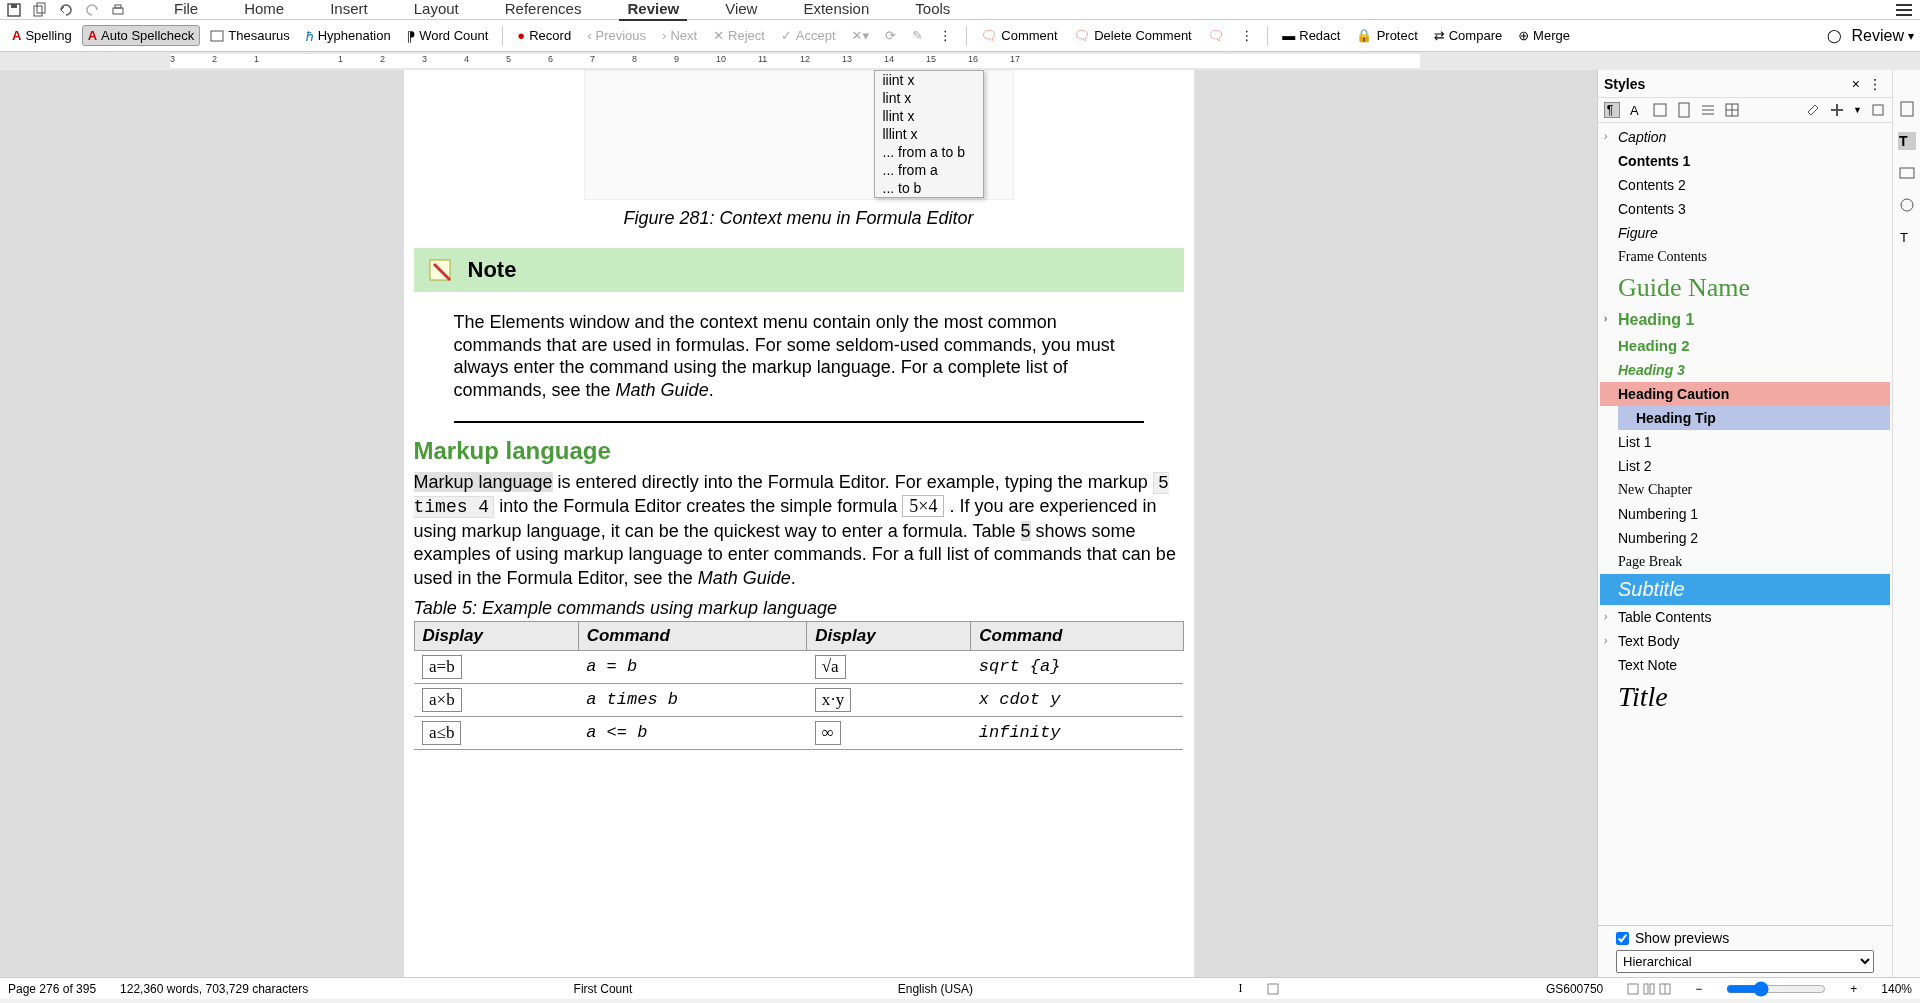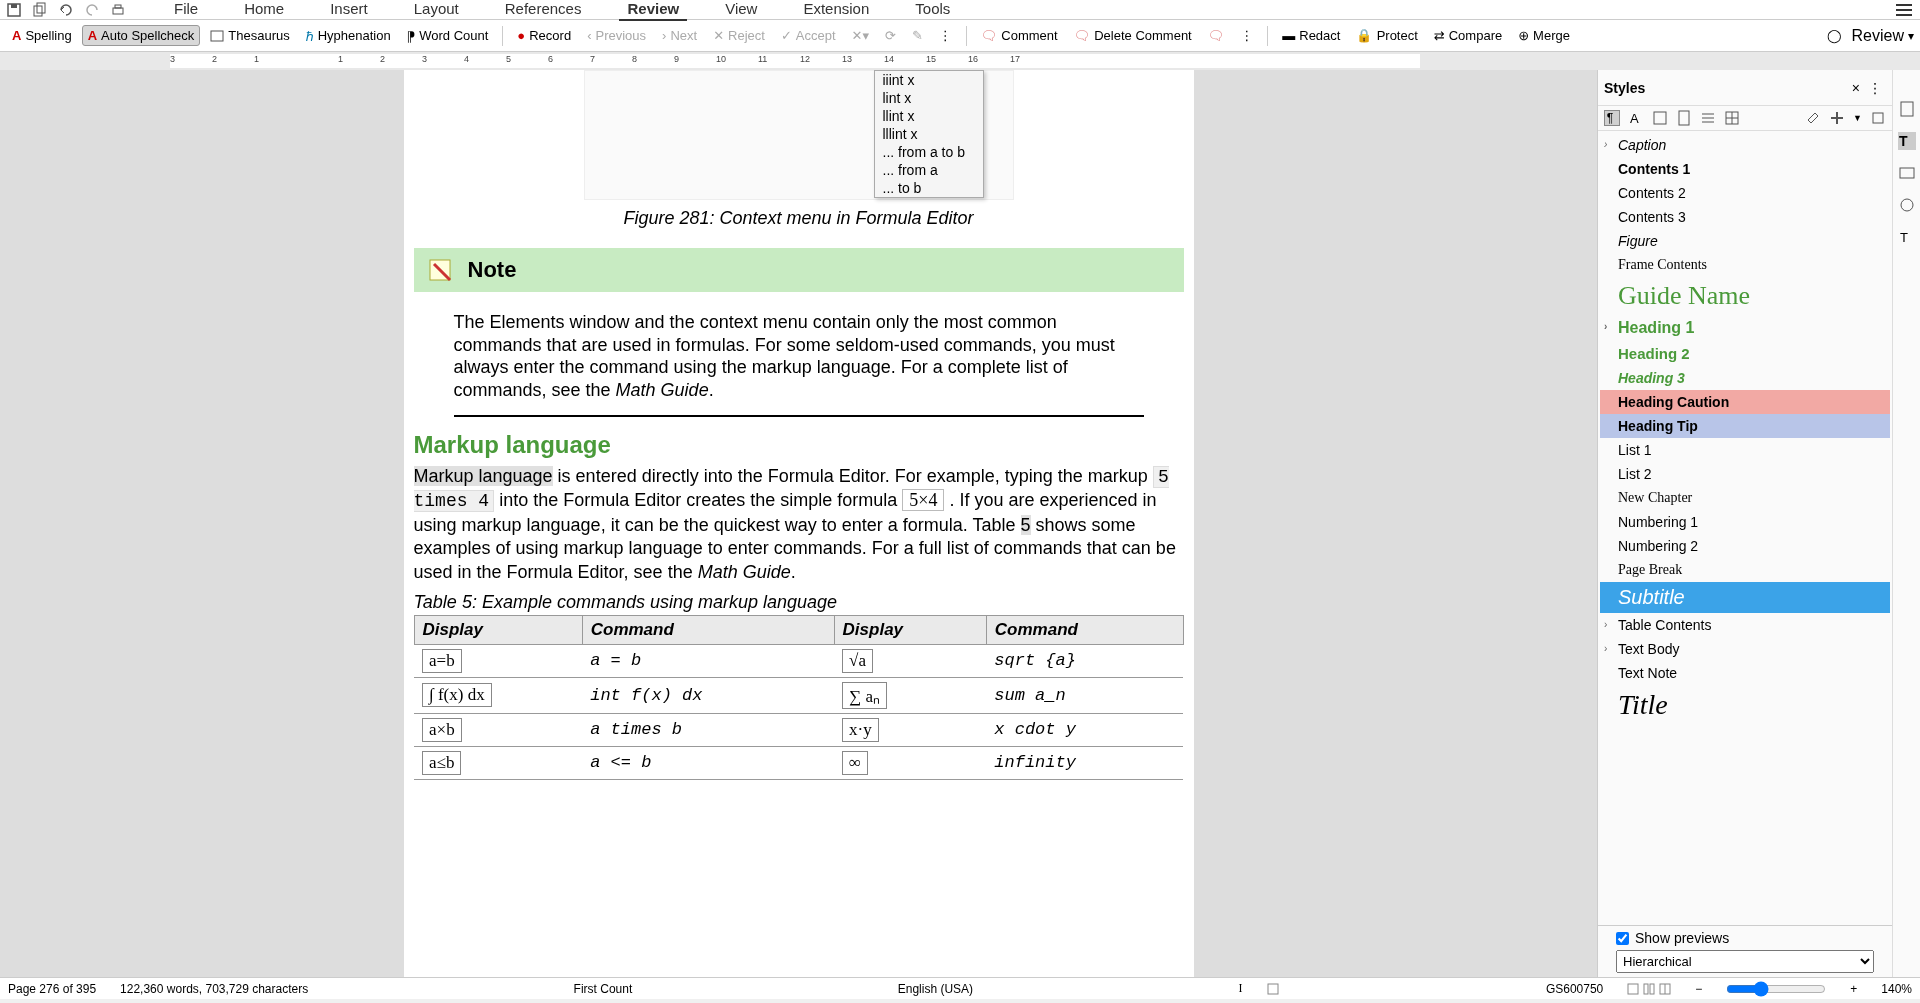--- a/index.html
+++ b/index.html
@@ -38,21 +38,21 @@
 
 .fig-caption { font-style: italic; font-size: 18px; text-align: center; margin: 8px 0; }
 .context-menu { position: absolute; right: 200px; top: 0; width: 110px; background: #f5f5f5; border: 1px solid #aaa; box-shadow: 2px 2px 4px rgba(0,0,0,0.2); font-size: 14px;}
 .context-menu div { padding: 1px 8px; }
 .image-placeholder { height: 130px; background: #fafafa; border: 1px solid #eee; margin: 0 170px; position: relative; }
 
 .note-box { background: #c8ebc2; padding: 8px 12px; display: flex; align-items: center; gap: 14px; margin: 19px 0; }
 .note-box .note-icon { width: 28px; height: 28px; }
 .note-box .note-title { font-size: 22px; font-weight: bold; }
 
-.note-body { font-size: 18px; margin: 0 40px 10px 40px; line-height: 1.25; border-bottom: 2px solid #000; padding-bottom: 14px;}
+.note-body { font-size: 18px; margin: 0 40px 10px 40px; line-height: 1.25; border-bottom: 2px solid #000; padding-bottom: 20px;}
 .note-body em { font-style: italic; }
 
 .h2-green { font-size: 24px; font-weight: bold; color: #4a9a3a; margin: 14px 0 6px 0; }
 
 .body-text { font-size: 18px; line-height: 1.3; margin-bottom: 6px; }
 .code-inline { font-family: "Courier New", monospace; background: #f0f0f0; padding: 0 4px; border: 1px solid #ddd; }
 .formula-box { background: #fff; border: 1px solid #bbb; padding: 0 6px; font-family: serif; }
 .hl { background: #e0e0e0; }
 
 .table-caption { font-style: italic; font-size: 18px; margin-top: 8px; }
@@ -62,37 +62,37 @@
 .cmd-table td { border-bottom: 1px solid #999; padding: 4px 8px; font-size: 17px; vertical-align: middle;}
 .cmd-table td.disp { font-family: serif; }
 .cmd-table td.disp .fbox { border: 1px solid #888; padding: 1px 6px; display: inline-block; }
 .cmd-table td.cmd { font-family: "Courier New", monospace; font-style: italic; }
 
 .page-footer { margin-top: 30px; font-size: 17px; font-style: italic; }
 .page-footer .hl2 { background: #e0e0e0; padding: 0 4px; }
 
 
 .sidepanel { width: 295px; background: #fafafa; border-left: 1px solid #ccc; display: flex; flex-direction: column; }
-.sp-head { display: flex; align-items: center; height: 36px; border-bottom: 1px solid #ddd; padding: 0 6px; justify-content: space-between; }
+.sp-head { display: flex; align-items: center; height: 28px; border-bottom: 1px solid #ddd; padding: 0 6px; justify-content: space-between; }
 .sp-head h3 { font-size: 14px; font-weight: bold; flex: 1; }
 .sp-close { cursor: pointer; font-size: 14px; padding: 0 4px;}
 .sp-toolbar { display: flex; align-items: center; gap: 8px; padding: 4px 6px; border-bottom: 1px solid #ddd; }
 .sp-tb-icon { width: 16px; height: 16px; cursor: pointer; }
 .sp-tb-icon.active { background: #d0d0d0; border: 1px solid #888; }
 .sp-toolbar .spacer { flex: 1; }
 
 .style-list { flex: 1; overflow-y: auto; padding: 2px; }
 .style-item { padding: 4px 18px; cursor: pointer; position: relative; font-size: 14px;}
 .style-item .chevron { position: absolute; left: 4px; top: 6px; font-size: 10px; color: #666;}
 .style-selected { background: #3ba3e8 !important; color: #fff; font-style: italic; font-size: 20px;}
 .s-bold-green { color: #4a9a3a; font-weight: bold; font-size: 16px;}
 .s-bold-green2 { color: #4a9a3a; font-weight: bold; font-size: 15px;}
 .s-italic-green { color: #4a9a3a; font-style: italic; font-weight: bold;}
 .s-caution { background: #f2a9a4; font-weight: bold; }
-.s-tip { background: #b8c5e8; font-weight: bold; }
+.s-tip { background: #b8c5e8; font-weight: bold; margin-left: 18px; }
 .s-guide { color: #4a9a3a; font-size: 26px; font-family: Georgia, serif;}
 .s-title { font-size: 28px; font-family: Georgia, serif; font-style: italic; }
 .s-italic { font-style: italic; }
 .s-serif { font-family: Georgia, serif; }
 
 .sp-footer { border-top: 1px solid #ccc; padding: 4px 18px; }
 .sp-footer label { font-size: 14px; display: flex; align-items: center; gap: 6px;}
 .filter-select { width: 100%; font-size: 13px; margin-top: 4px; padding: 2px;}
 
 
@@ -327,26 +327,20 @@
               <th>Display</th>
               <th>Command</th>
             </tr>
           </thead>
         <tbody id="tbody">
             <tr>
               <td class="disp"><span class="fbox">a=b</span></td>
               <td class="cmd">a = b</td>
               <td class="disp"><span class="fbox">√a</span></td>
               <td class="cmd">sqrt {a}</td>
-            </tr>
-            <tr>
-              <td class="disp"><span class="fbox">∫ f(x) dx</span></td>
-              <td class="cmd">int f(x) dx</td>
-              <td class="disp"><span class="fbox">∑ aₙ</span></td>
-              <td class="cmd">sum a_n</td>
             </tr>
             <tr>
               <td class="disp"><span class="fbox">a×b</span></td>
               <td class="cmd">a times b</td>
               <td class="disp"><span class="fbox">x·y</span></td>
               <td class="cmd">x cdot y</td>
             </tr>
             <tr>
               <td class="disp"><span class="fbox">a≤b</span></td>
               <td class="cmd">a &lt;= b</td>

